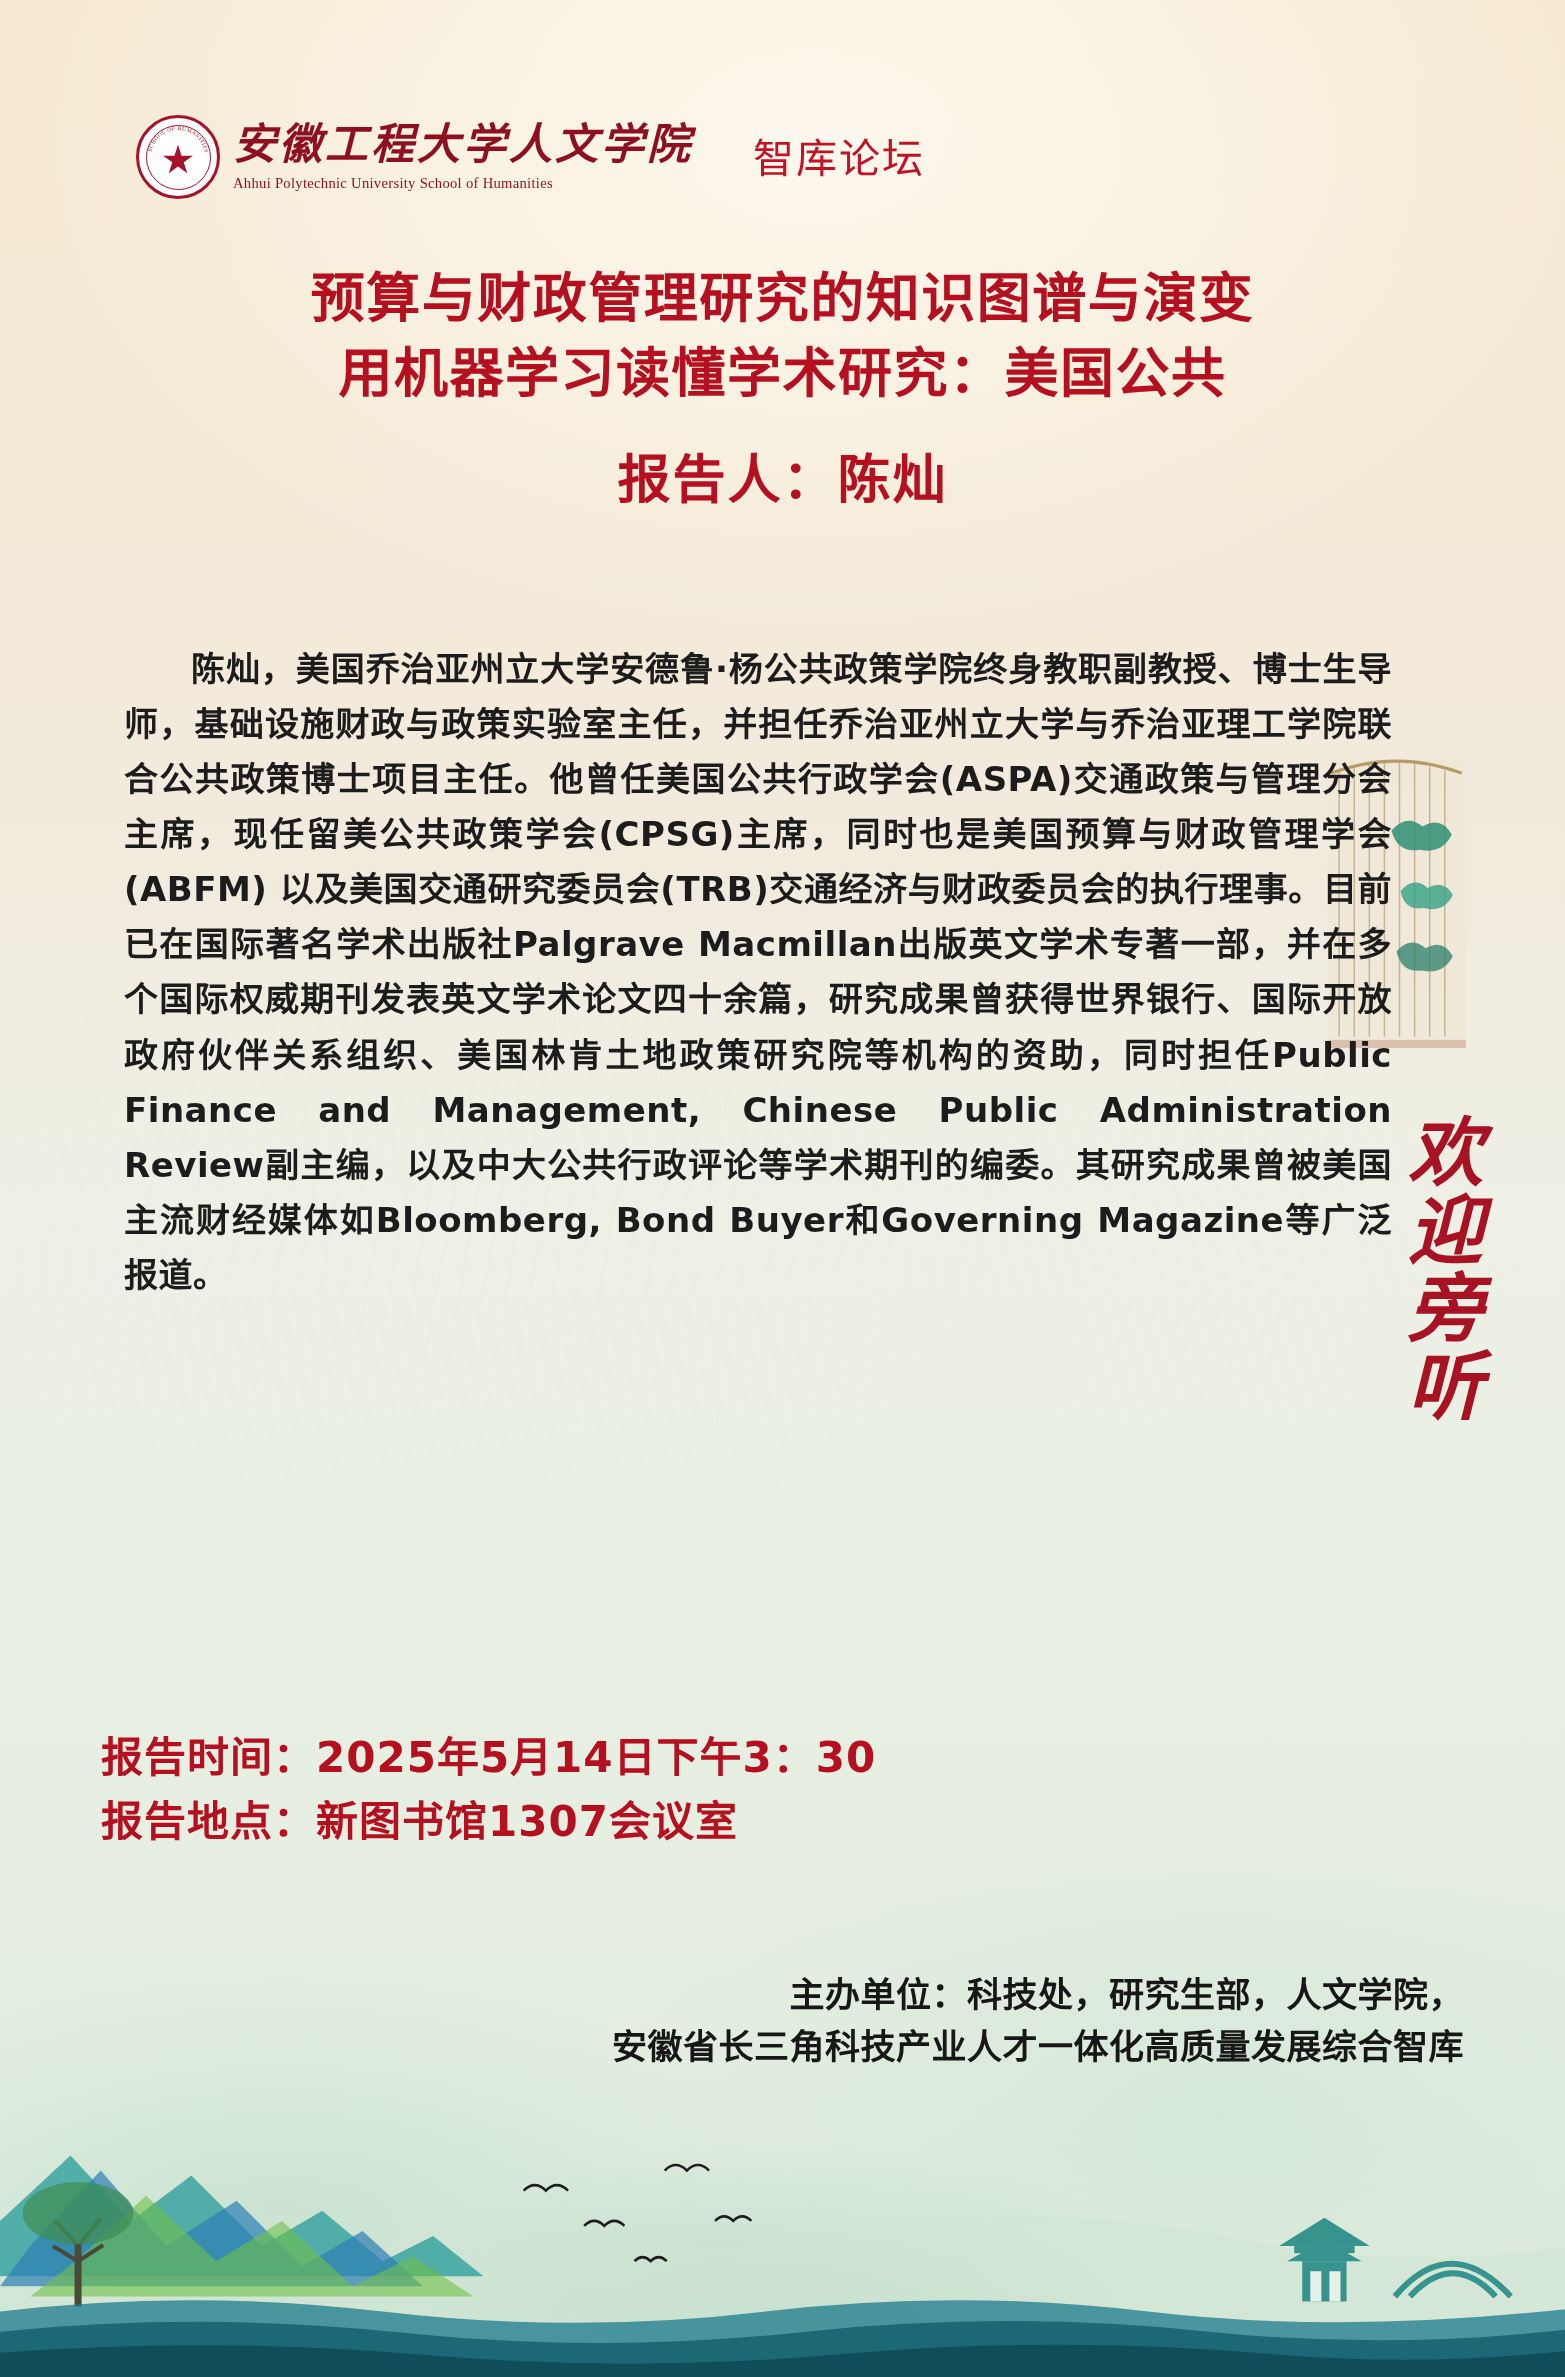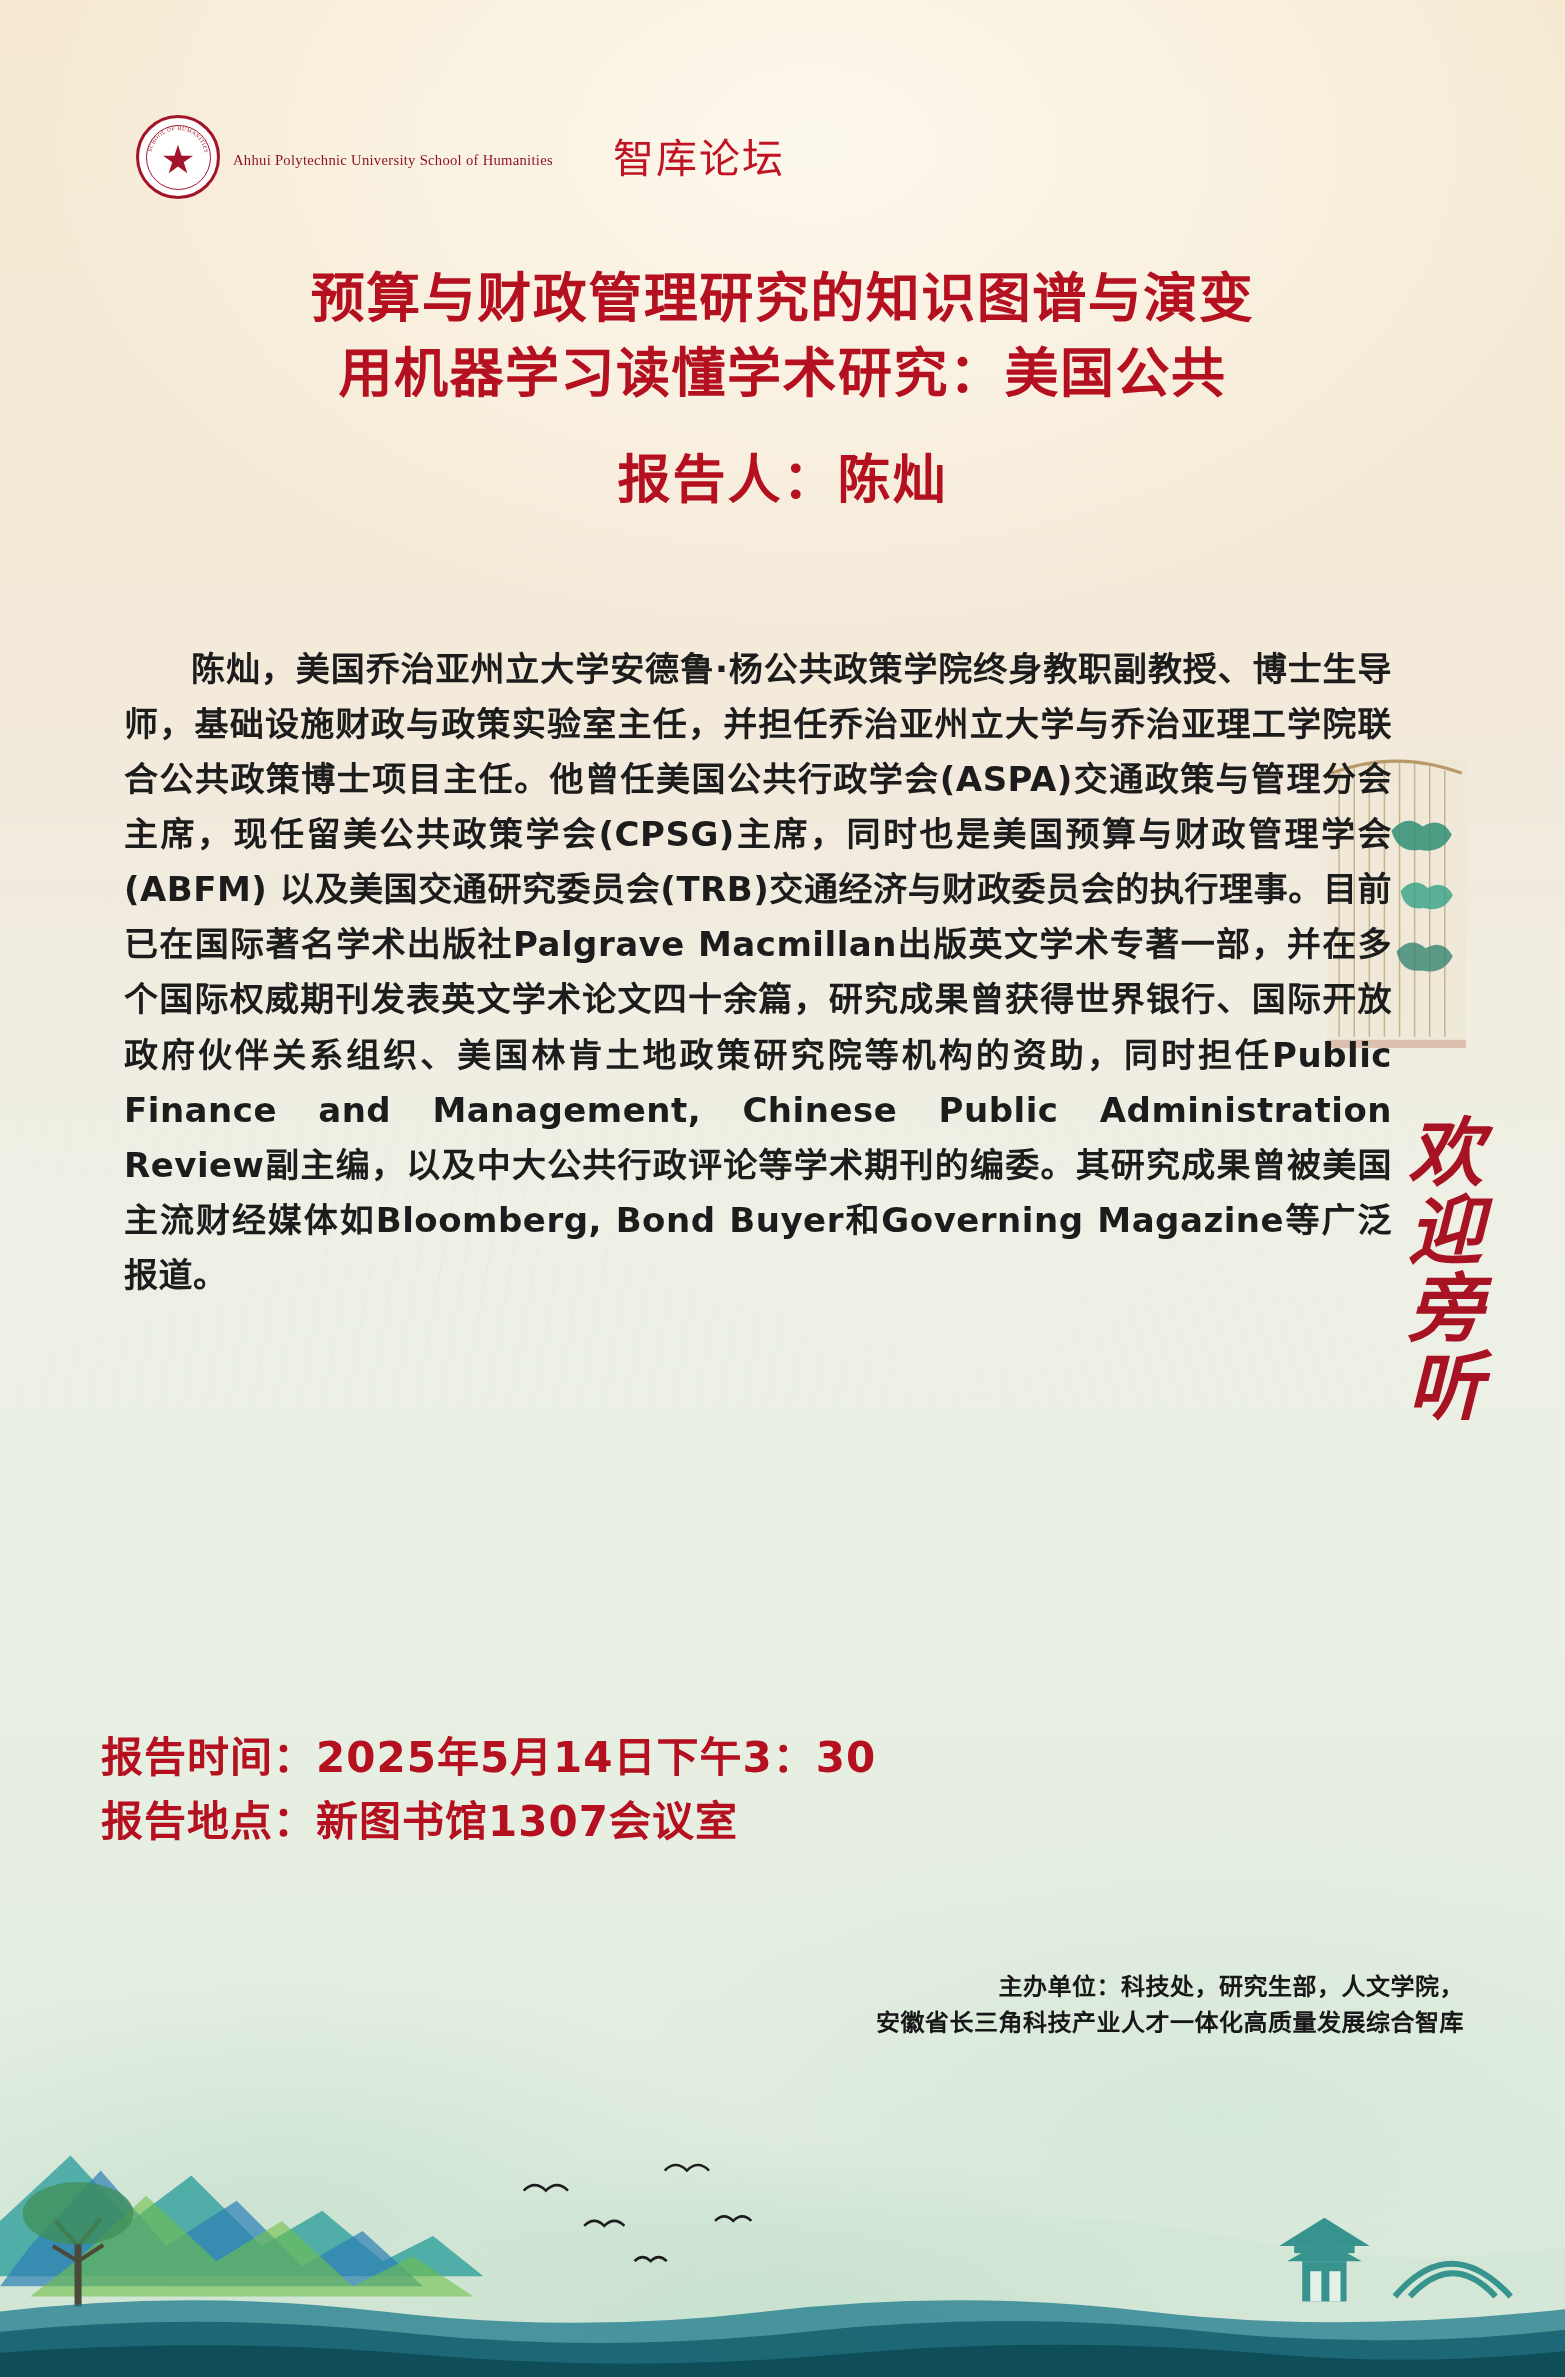--- a/index.html
+++ b/index.html
@@ -234,21 +234,21 @@
   
   .organizers {
     position: absolute;
     right: 101px;
     top: 1970px;
     text-align: right;
     width: 1208px;
   }
   .org-line {
     font-family: "DejaVu Sans", sans-serif;
-    font-size: 24px;
+    font-size: 35px;
     font-weight: 700;
     color: #171717;
     letter-spacing: 0.5px;
     line-height: 1.48;
     white-space: nowrap;
   }
 </style>
 </head>
 <body>
 
@@ -265,20 +265,21 @@
           <defs>
             <path id="topArc" d="M 12,66 A 54,54 0 0 1 120,66"></path>
           </defs>
           <text fill="#a3132a" font-size="11" font-family="Liberation Serif, serif" letter-spacing="1">
             <textPath href="#topArc" startOffset="6%">SCHOOL OF HUMANITIES</textPath>
           </text>
         </svg>
         <span class="star">★</span>
       </div>
       <div class="logo-text">
+        <div class="logo-cn">安徽工程大学人文学院</div>
         <div class="logo-en">Ahhui Polytechnic University School of Humanities</div>
       </div>
     </div>
     <div class="forum-tag">智库论坛</div>
   </div>
 
   <div class="title-wrap">
     <div class="title-line">预算与财政管理研究的知识图谱与演变</div>
     <div class="title-line">用机器学习读懂学术研究：美国公共</div>
     <div class="speaker">报告人：陈灿</div>

